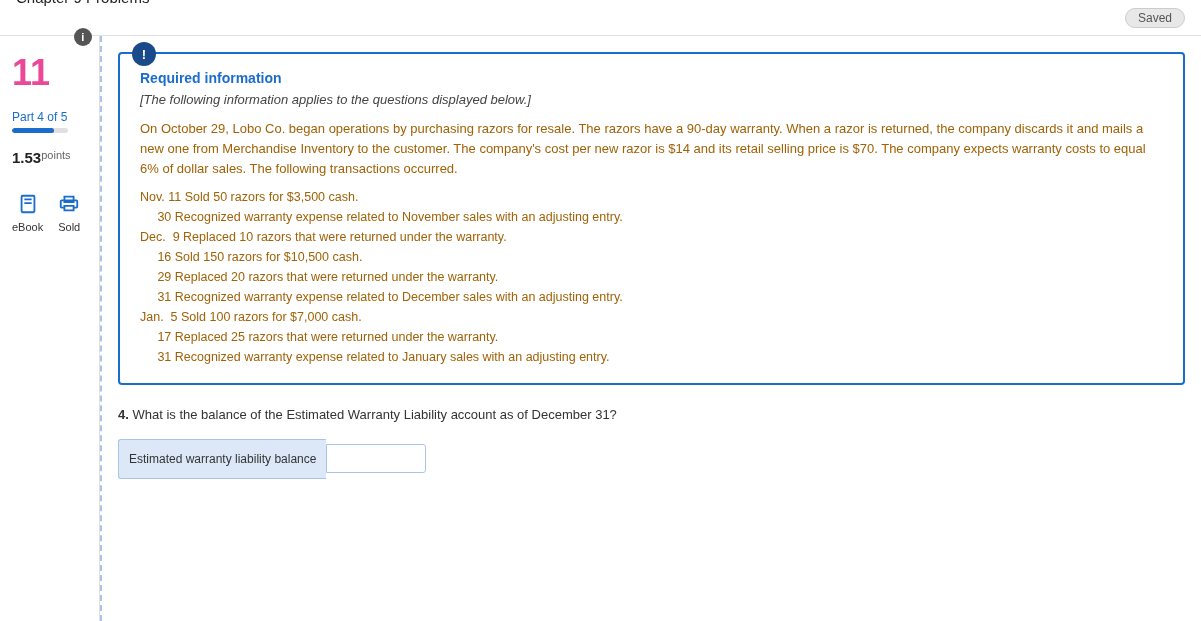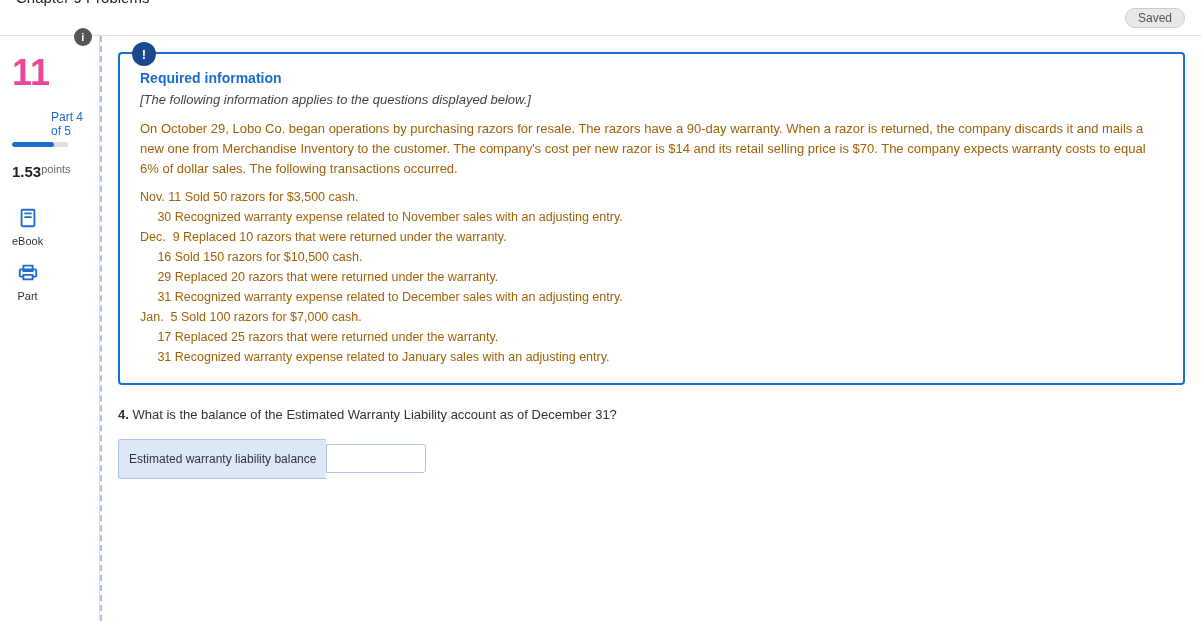--- a/index.html
+++ b/index.html
@@ -70,21 +70,20 @@
       flex-shrink: 0;
     }
     .problem-number {
       font-size: 36px;
       font-weight: bold;
       color: #ec4899;
     }
     .part-label {
       font-size: 12px;
       color: #1a6dcc;
-      margin-left: 39px;
     }
     .progress-bar-container {
       width: 56px;
       height: 5px;
       background: #e0e0e0;
       border-radius: 3px;
       overflow: hidden;
     }
     .progress-bar-fill {
       height: 100%;
@@ -99,21 +98,21 @@
       font-size: 15px;
       font-weight: bold;
       color: #222;
     }
     .points-label {
       font-size: 11px;
       color: #666;
     }
     .sidebar-tools {
       display: flex;
-      flex-direction: column;
+      flex-direction: row;
       gap: 12px;
       margin-top: 8px;
     }
     .tool-item {
       display: flex;
       flex-direction: column;
       align-items: center;
       gap: 3px;
       cursor: pointer;
     }
@@ -258,21 +257,21 @@
         </div>
         <span class="tool-label">eBook</span>
       </div>
 
       <div class="tool-item">
         <div class="tool-icon">
           <svg width="22" height="22" viewBox="0 0 24 24" fill="#1a6dcc">
             <path d="M18 3H6v4H4a2 2 0 0 0-2 2v6a2 2 0 0 0 2 2h2v3h12v-3h2a2 2 0 0 0 2-2V9a2 2 0 0 0-2-2h-2V3zm-2 2v2H8V5h8zm2 4h2v6h-2v-2H6v2H4V9h2v2h12V9zm-2 6v3H8v-3h8z"></path>
           </svg>
         </div>
-        <span class="tool-label">Part</span>
+        <span class="tool-label">Sold</span>
       </div>
     </div>
   </div>
 
   <div class="content-area">
 
     <div class="info-box">
       <div class="info-box-icon">!</div>
       <div class="info-box-title">Required information</div>
       <div class="info-box-subtitle">[The following information applies to the questions displayed below.]</div>

